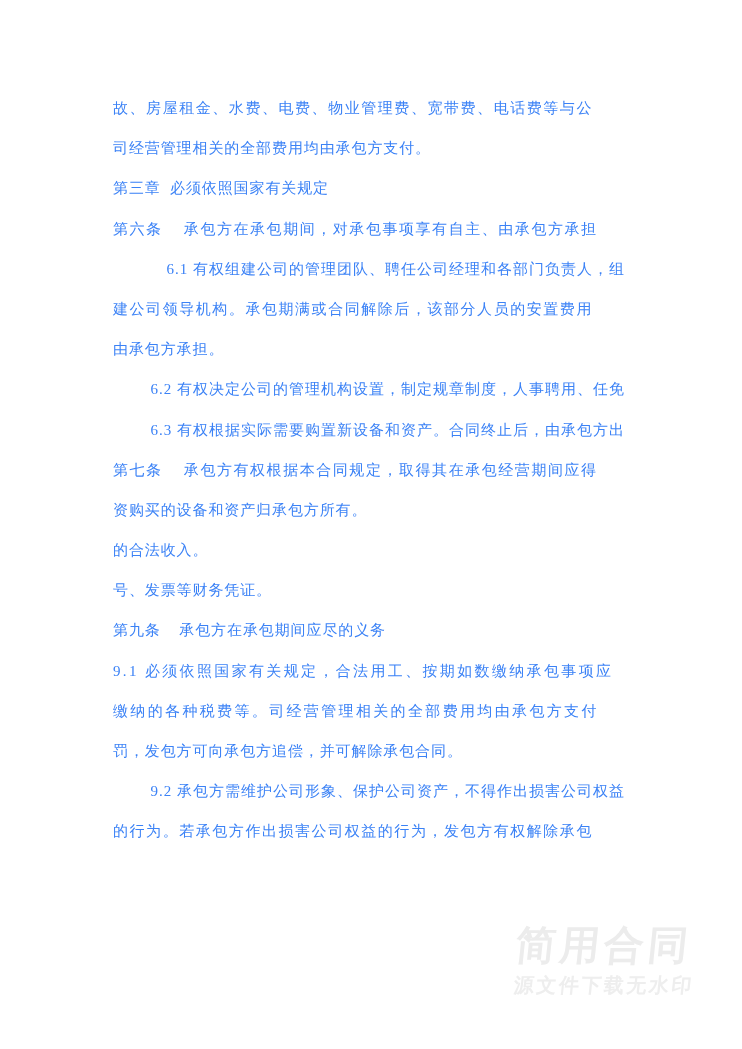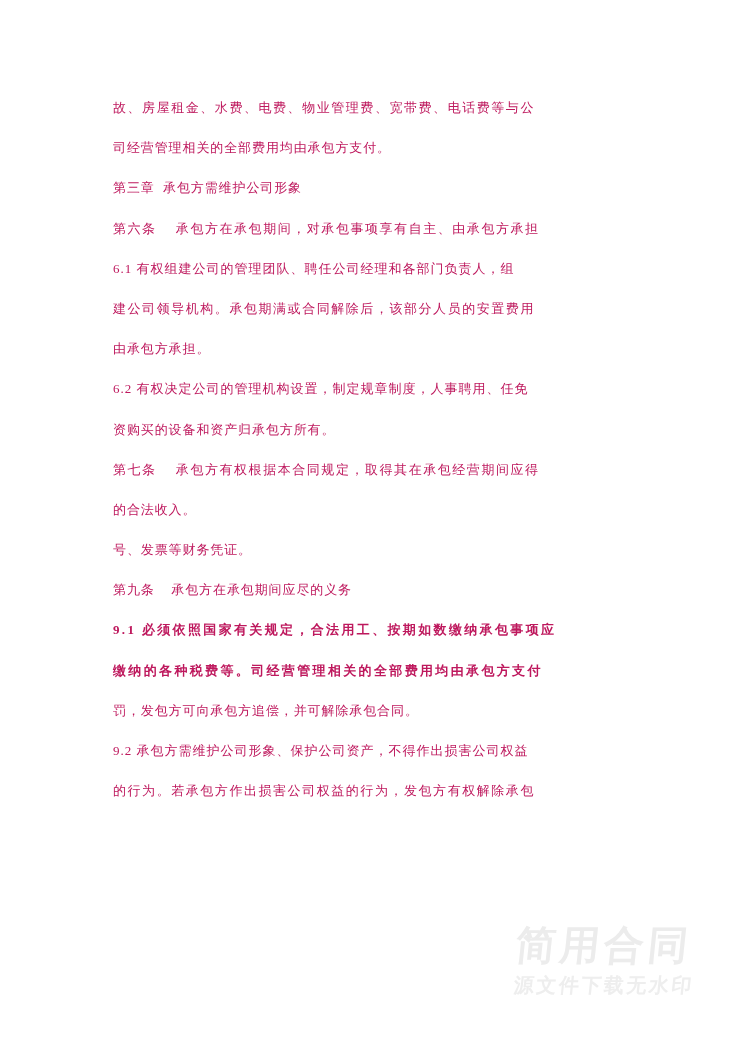--- a/index.html
+++ b/index.html
@@ -20,36 +20,36 @@
   }
   #doc-body {
     position: absolute;
     left: 113px;
     top: 88px;
     width: 512px;
   }
   .line {
     height: 40.2px;
     line-height: 40.2px;
-    font-size: 13px;
-    color: #be185d;
+    font-size: 15px;
+    color: #3b82f6;
     letter-spacing: 0.9px;
     white-space: pre;
     font-family: "Liberation Serif", "DejaVu Serif", serif;
     text-rendering: optimizeLegibility;
   }
   .line.justify {
     letter-spacing: 1.55px;
   }
   .line.loose {
     letter-spacing: 2.35px;
-    font-weight: bold;
   }
   .line.num {
     letter-spacing: 1.0px;
+    text-align: right;
   }
 
   
   #watermark {
     position: absolute;
     right: 12px;
     bottom: 52px;
     width: 252px;
     text-align: center;
     pointer-events: none;
@@ -76,28 +76,29 @@
   }
 </style>
 </head>
 <body>
 
 <div id="page">
 
   <div id="doc-body">
       <div class="line justify">故、房屋租金、水费、电费、物业管理费、宽带费、电话费等与公</div>
       <div class="line">司经营管理相关的全部费用均由承包方支付。</div>
-      <div class="line">第三章  承包方需维护公司形象</div>
+      <div class="line">第三章  必须依照国家有关规定</div>
       <div class="line justify">第六条    承包方在承包期间，对承包事项享有自主、由承包方承担</div>
       <div class="line num">6.1 有权组建公司的管理团队、聘任公司经理和各部门负责人，组</div>
       <div class="line justify">建公司领导机构。承包期满或合同解除后，该部分人员的安置费用</div>
       <div class="line">由承包方承担。</div>
       <div class="line num">6.2 有权决定公司的管理机构设置，制定规章制度，人事聘用、任免</div>
+      <div class="line num">6.3 有权根据实际需要购置新设备和资产。合同终止后，由承包方出</div>
+      <div class="line justify">第七条    承包方有权根据本合同规定，取得其在承包经营期间应得</div>
       <div class="line">资购买的设备和资产归承包方所有。</div>
-      <div class="line justify">第七条    承包方有权根据本合同规定，取得其在承包经营期间应得</div>
       <div class="line">的合法收入。</div>
       <div class="line">号、发票等财务凭证。</div>
       <div class="line">第九条    承包方在承包期间应尽的义务</div>
       <div class="line loose">9.1 必须依照国家有关规定，合法用工、按期如数缴纳承包事项应</div>
       <div class="line loose">缴纳的各种税费等。司经营管理相关的全部费用均由承包方支付</div>
       <div class="line">罚，发包方可向承包方追偿，并可解除承包合同。</div>
       <div class="line num">9.2 承包方需维护公司形象、保护公司资产，不得作出损害公司权益</div>
       <div class="line justify">的行为。若承包方作出损害公司权益的行为，发包方有权解除承包</div>
     </div>
 

